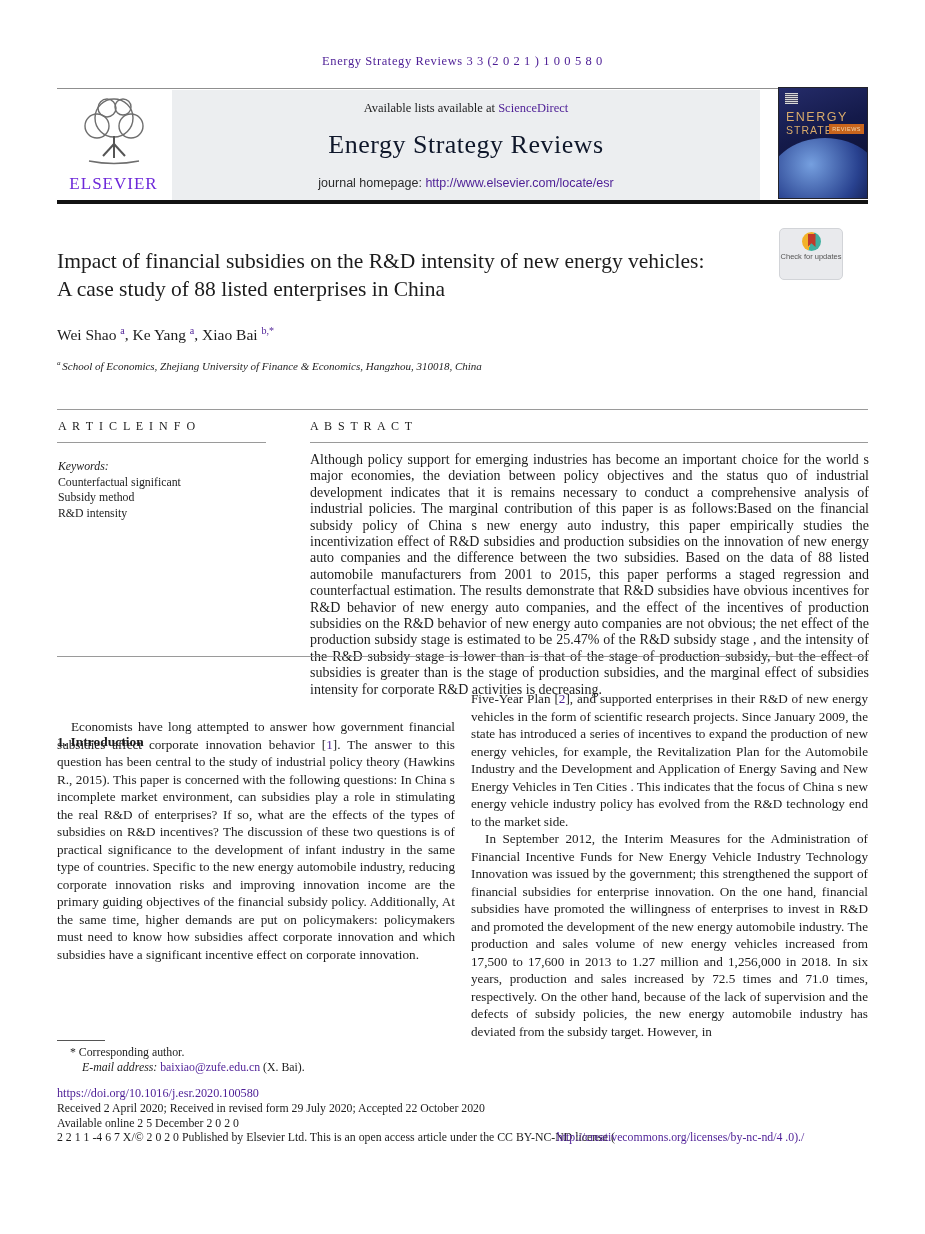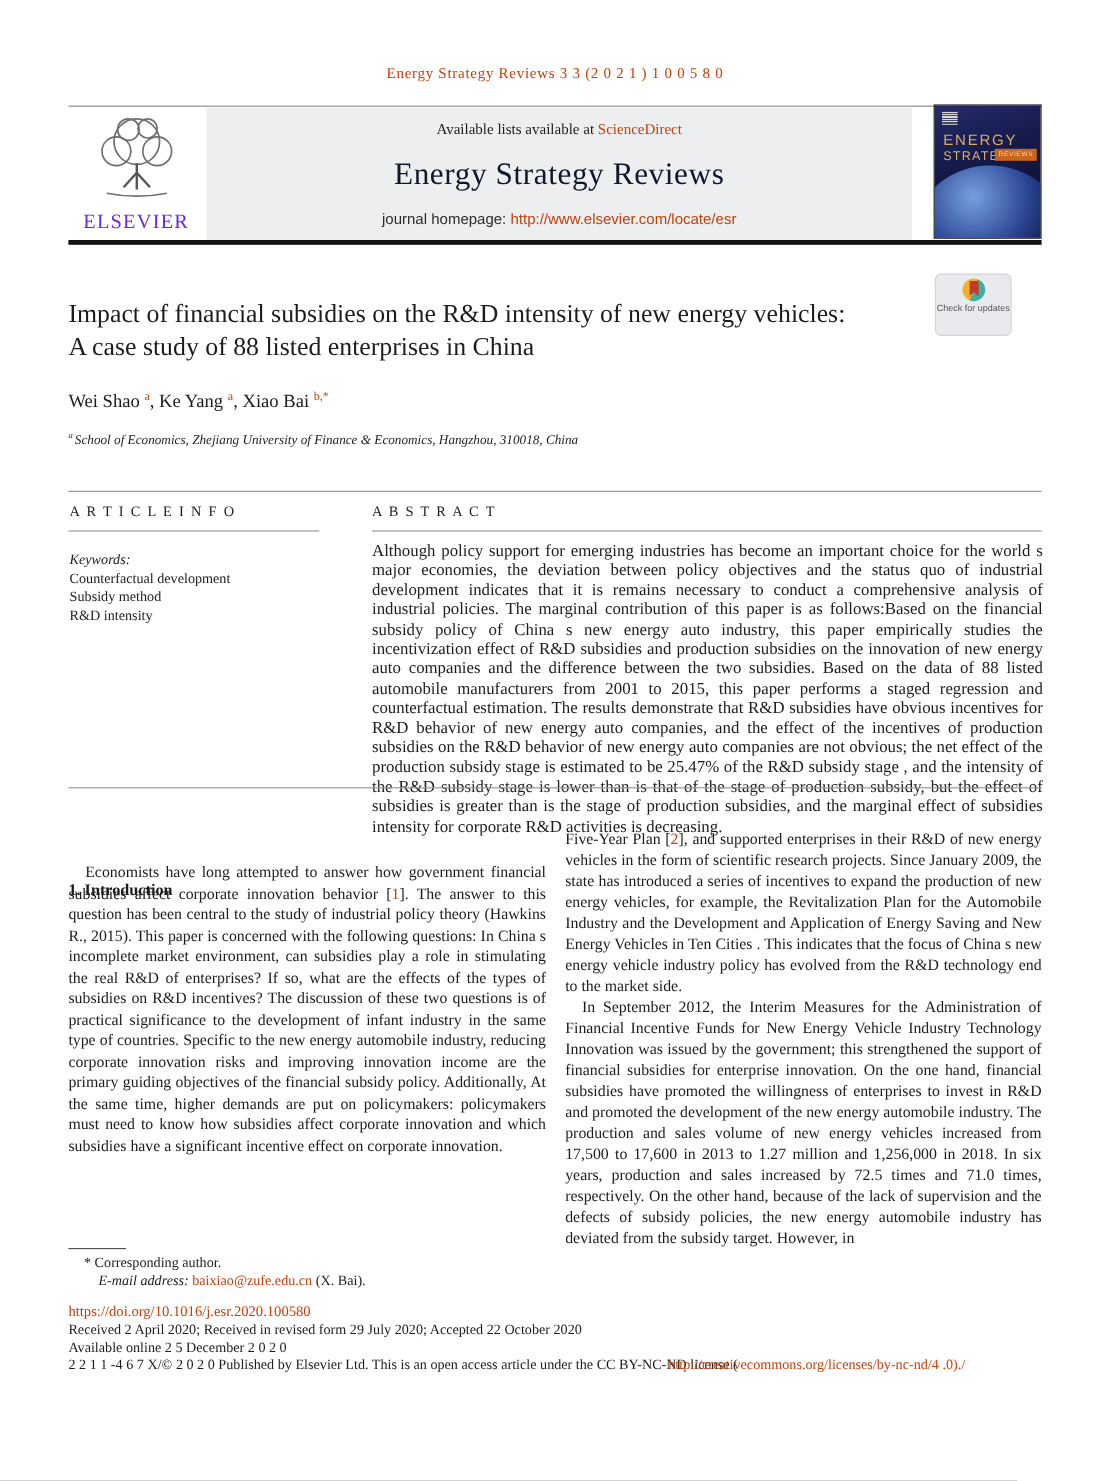--- a/index.html
+++ b/index.html
@@ -3,21 +3,21 @@
 <meta charset="utf-8">
 <style>
   * { margin:0; padding:0; box-sizing:border-box; }
   html,body { background:#888; }
   .page {
     position:relative; width:925px; height:1234px; margin:0 auto;
     background:#ffffff; overflow:hidden;
     font-family:"Liberation Serif","DejaVu Serif",serif; color:#1c1c1c;
   }
   .sans { font-family:"Liberation Sans","DejaVu Sans",sans-serif; }
-  .lnk { color:#c2410c; }
+  .lnk { color:#4c1d95; }
   .ital { font-style:italic; }
   .sup { font-size:0.65em; vertical-align:super; }
   .overlap { margin-left:-58px; }
   .jref { position:absolute; top:54px; left:0; width:100%; text-align:center;
           font-size:12.5px; letter-spacing:0.6px; }
   .rule-thin-top { position:absolute; left:57px; right:57px; top:88px; border-top:1px solid #8f8f8f; }
   .header-box { position:absolute; left:172px; top:90px; width:588px; height:110px;
                 background:#eceef0; text-align:center; }
   .contents-line { margin-top:11px; font-size:12.5px; }
   .journal-title { margin-top:14px; font-size:26px; letter-spacing:0.5px; color:#0f172a; }
@@ -139,21 +139,21 @@
   </div>
 
   <div class="rule-info-top"></div>
   <div class="info-heading">A R T I C L E  I N F O</div>
   <div class="abs-heading">A B S T R A C T</div>
   <div class="rule-info-mid"></div>
   <div class="rule-abs-mid"></div>
 
   <div class="keywords">
     <div class="kw-label">Keywords:</div>
-    <div>Counterfactual development</div>
+    <div>Counterfactual significant</div>
     <div>Subsidy method</div>
     <div>R&amp;D intensity</div>
   </div>
 
   <div class="abstract">Although policy support for emerging industries has become an important choice for the world s major economies, the deviation between policy objectives and the status quo of industrial development indicates that it is remains necessary to conduct a comprehensive analysis of industrial policies. The marginal contribution of this paper is as follows:Based on the financial subsidy policy of China s new energy auto industry, this paper empirically studies the incentivization effect of R&amp;D subsidies and production subsidies on the innovation of new energy auto companies and the difference between the two subsidies. Based on the data of 88 listed automobile manufacturers from 2001 to 2015, this paper performs a staged regression and counterfactual estimation. The results demonstrate that R&amp;D subsidies have obvious incentives for R&amp;D behavior of new energy auto companies, and the effect of the incentives of production subsidies on the R&amp;D behavior of new energy auto companies are not obvious; the net effect of the production subsidy stage is estimated to be 25.47% of the R&amp;D subsidy stage , and the intensity of the R&amp;D subsidy stage is lower than is that of the stage of production subsidy, but the effect of subsidies is greater than is the stage of production subsidies, and the marginal effect of subsidies intensity for corporate R&amp;D activities is decreasing.</div>
   <div class="rule-info-bot"></div>
 
   <div class="intro-heading">1. Introduction</div>
 
   <div class="col col1">

